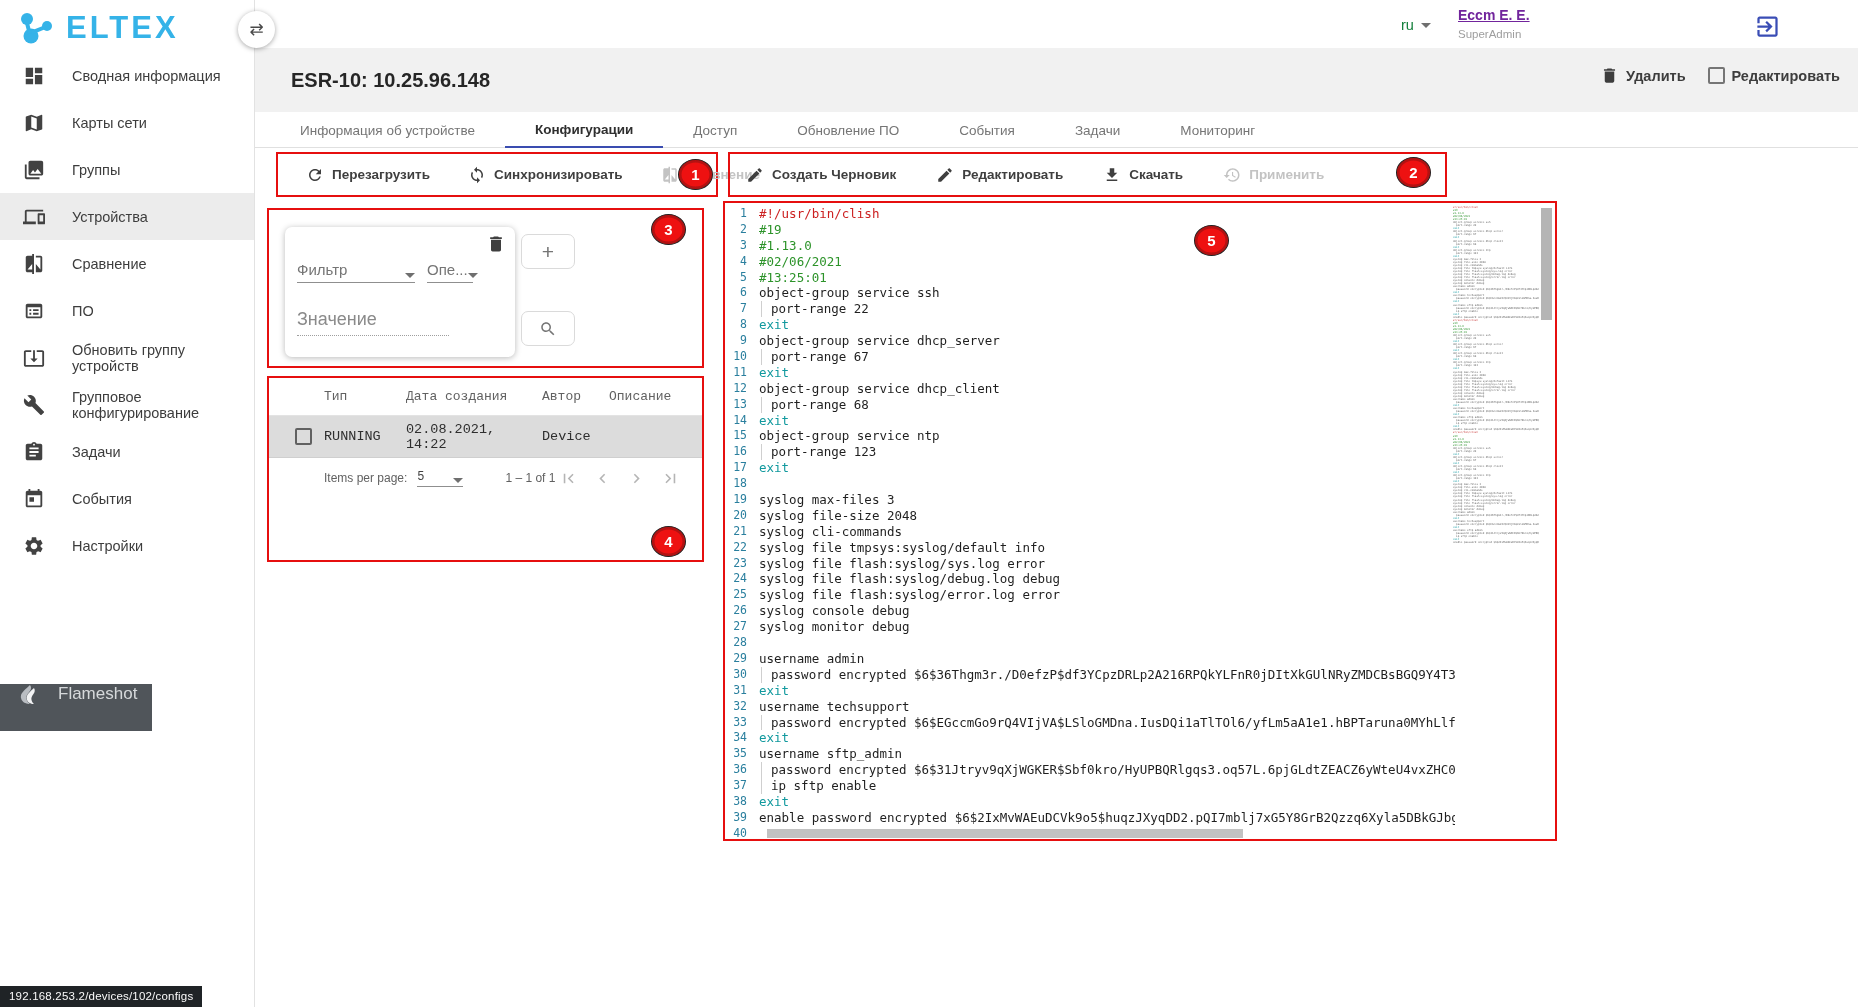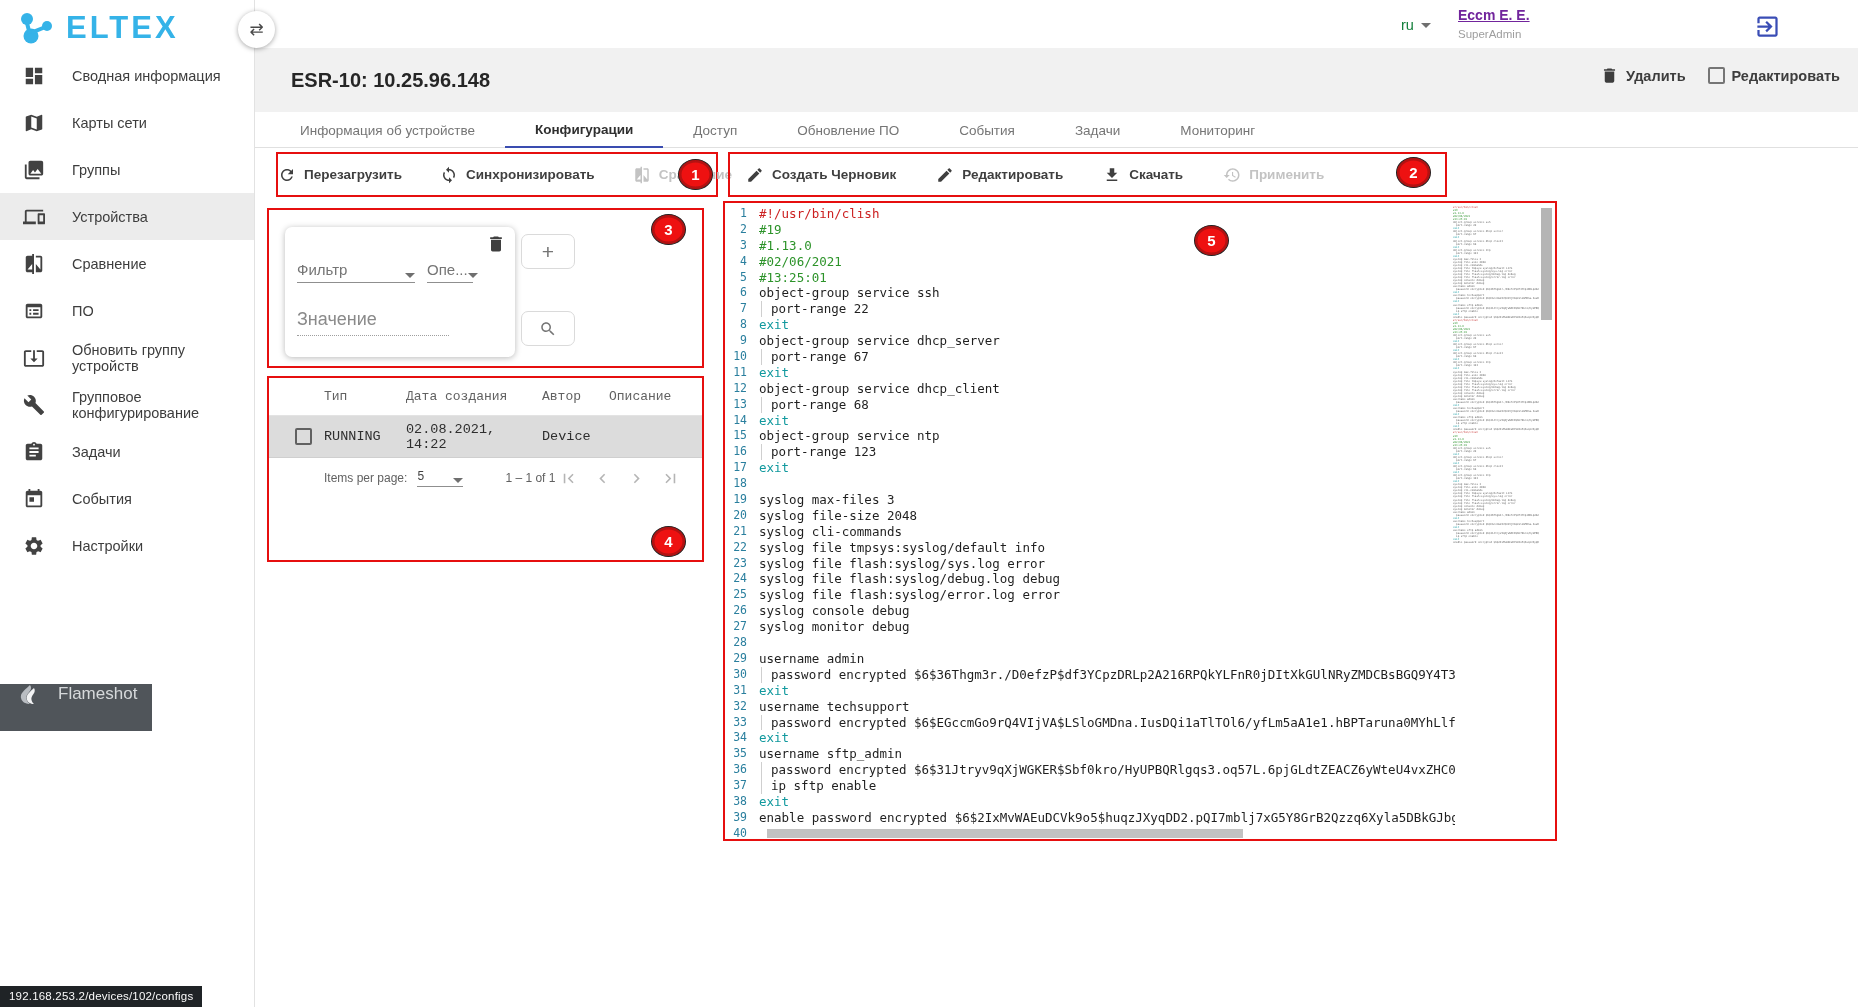--- a/index.html
+++ b/index.html
@@ -281,21 +281,21 @@
       <div class="tab">Информация об устройстве</div>
       <div class="tab active">Конфигурации</div>
       <div class="tab">Доступ</div>
       <div class="tab">Обновление ПО</div>
       <div class="tab">События</div>
       <div class="tab">Задачи</div>
       <div class="tab">Мониторинг</div>
     </div>
 
   <div class="rbox" style="left:276px;top:152px;width:442px;height:45px;">
-    <div class="toolbar" id="toolbar-config" style="gap:38px;">
+    <div class="toolbar" id="toolbar-config" style="padding-left:28px;gap:38px;">
         <div class="tbtn">
           <span class="ic" style="width: 18px; height: 18px;">
             <svg viewBox="0 0 24 24" fill="currentColor">
               <path d="M17.65 6.35C16.2 4.9 14.21 4 12 4c-4.42 0-7.99 3.58-7.99 8s3.57 8 7.99 8c3.73 0 6.84-2.55 7.73-6h-2.08c-.82 2.33-3.04 4-5.65 4-3.31 0-6-2.69-6-6s2.69-6 6-6c1.66 0 3.14.69 4.22 1.78L13 11h7V4l-2.35 2.35z"></path>
             </svg>
           </span>
           <span>Перезагрузить</span>
         </div>
         <div class="tbtn">
           <span class="ic" style="width: 18px; height: 18px;">

